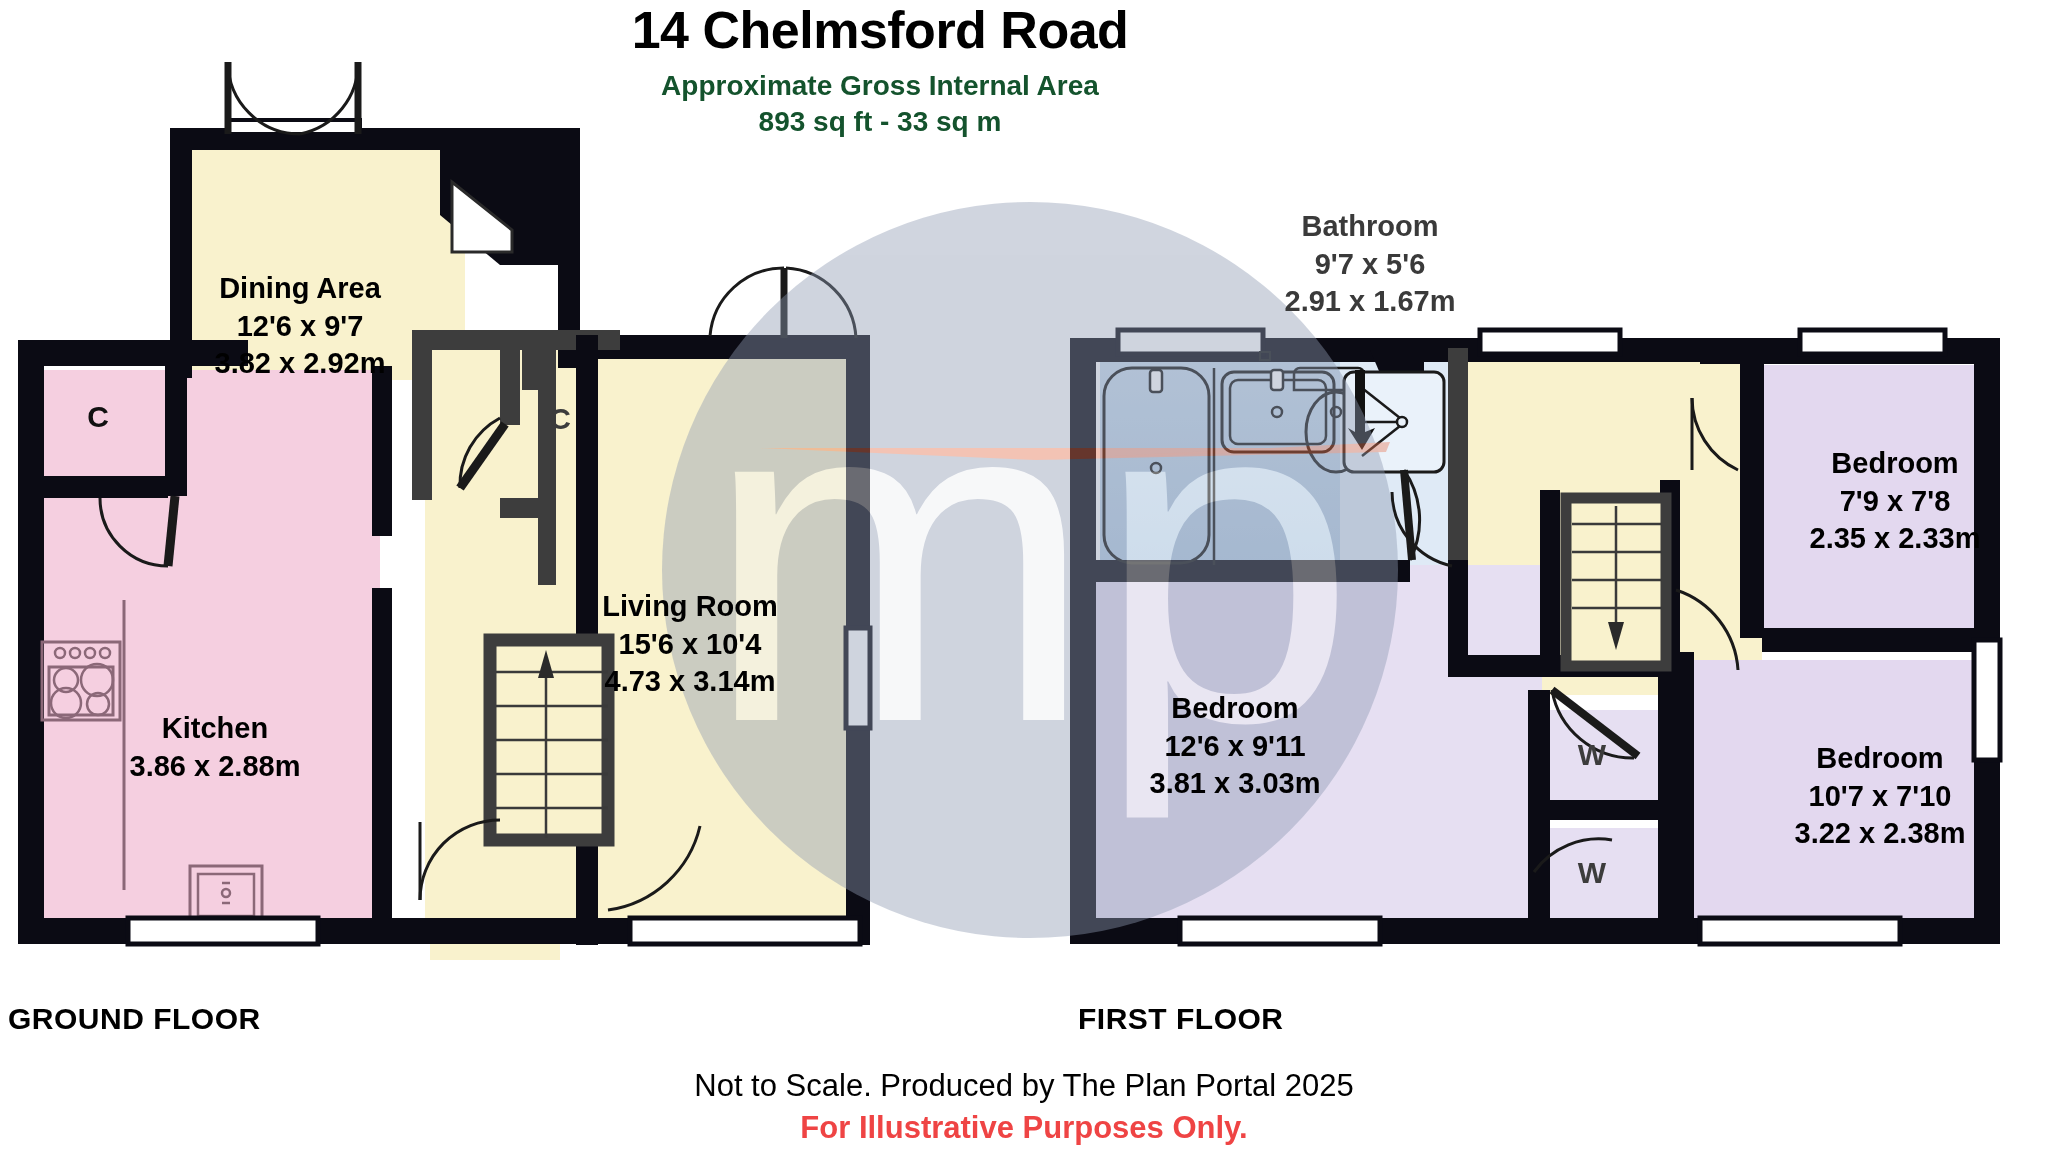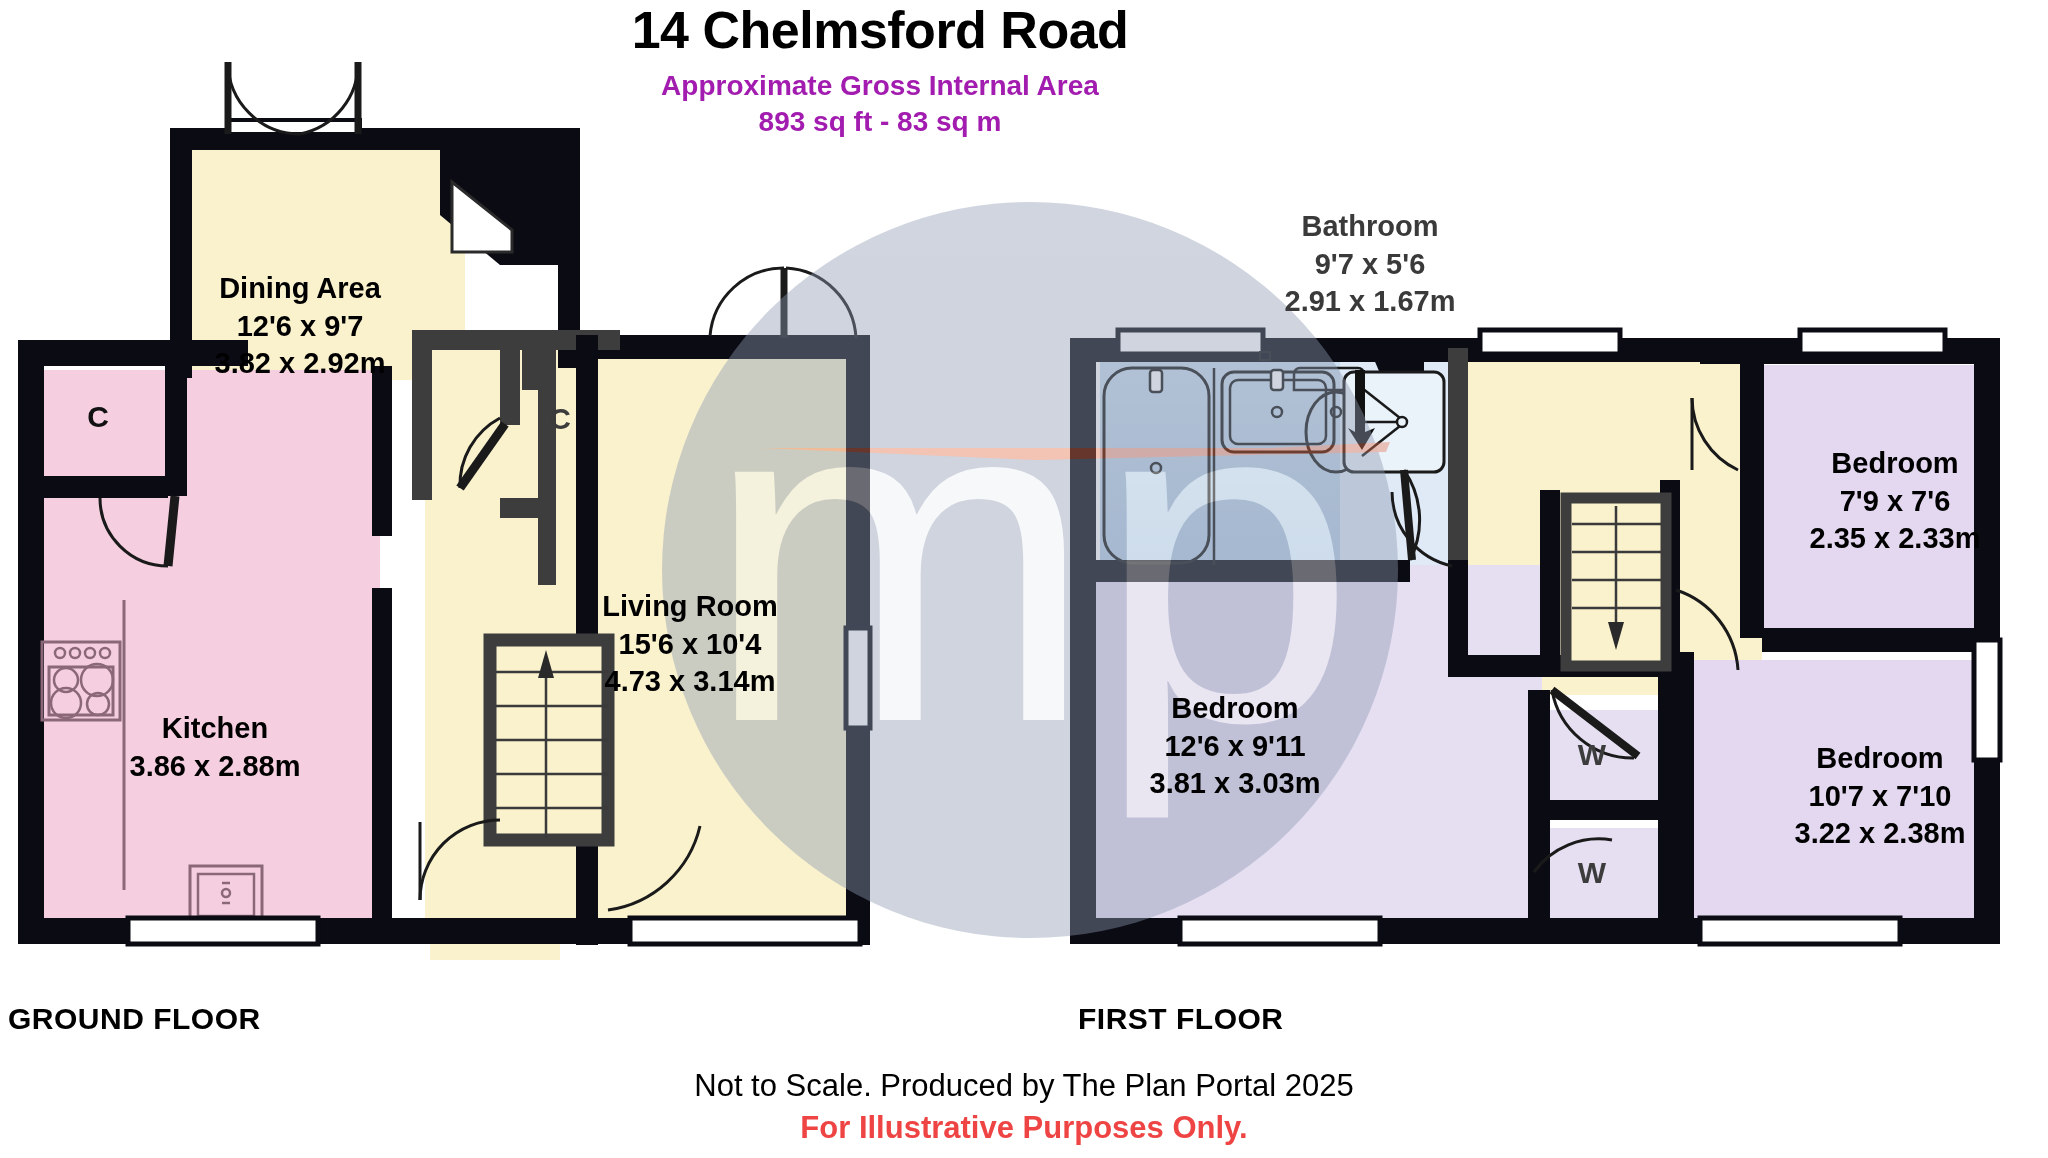--- a/index.html
+++ b/index.html
@@ -15,21 +15,21 @@
   }
   #root { position: relative; width: 2048px; height: 1158px; }
 
   
   .header { position: absolute; left: 0; top: 0; width: 1760px; text-align: center; }
   .title {
     font-size: 52px; font-weight: bold; color: #000;
     letter-spacing: -0.5px; line-height: 1.0; padding-top: 4px;
   }
   .subtitle {
-    font-size: 28px; font-weight: bold; color: #a21caf; line-height: 1.28; padding-top: 12px;
+    font-size: 28px; font-weight: bold; color: #14532d; line-height: 1.28; padding-top: 12px;
   }
 
   
   .floorlabel {
     position: absolute; font-size: 30px; font-weight: bold; color: #000;
     letter-spacing: 0.5px;
   }
   .footer { position: absolute; left: 0; width: 2048px; text-align: center; }
   .footer-line1 { font-size: 31px; color: #000; font-weight: normal; }
   .footer-line2 { font-size: 31px; color: #ef4444; font-weight: bold; padding-top: 6px; }
@@ -56,21 +56,21 @@
 </style>
 </head>
 <body>
 
 <div id="root">
 
   <div class="header">
     <div class="title">14 Chelmsford Road</div>
     <div class="subtitle">
       <div>Approximate Gross Internal Area</div>
-      <div>893 sq ft - 83 sq m</div>
+      <div>893 sq ft - 33 sq m</div>
     </div>
   </div>
 
   <svg class="plan" width="2048" height="1158" viewBox="0 0 2048 1158">
 
     <defs>
       <clipPath id="wmclip">
         <rect x="0" y="0" width="2048" height="1000"></rect>
       </clipPath>
       <linearGradient id="bathwater" x1="0" y1="0" x2="0" y2="1">
@@ -352,21 +352,21 @@
   </div>
 
   <div class="room-label" style="left:1090px; top:690px; width:290px;">
     <span class="rname">Bedroom</span>
     <span class="rdim">12'6 x 9'11</span>
     <span class="rdim">3.81 x 3.03m</span>
   </div>
 
   <div class="room-label" style="left:1760px; top:445px; width:270px;">
     <span class="rname">Bedroom</span>
-    <span class="rdim">7'9 x 7'6</span>
+    <span class="rdim">7'9 x 7'8</span>
     <span class="rdim">2.35 x 2.33m</span>
   </div>
 
   <div class="room-label" style="left:1740px; top:740px; width:280px;">
     <span class="rname">Bedroom</span>
     <span class="rdim">10'7 x 7'10</span>
     <span class="rdim">3.22 x 2.38m</span>
   </div>
 
   <div class="tag dim" style="left:1572px; top:738px; width:40px;">W</div>

